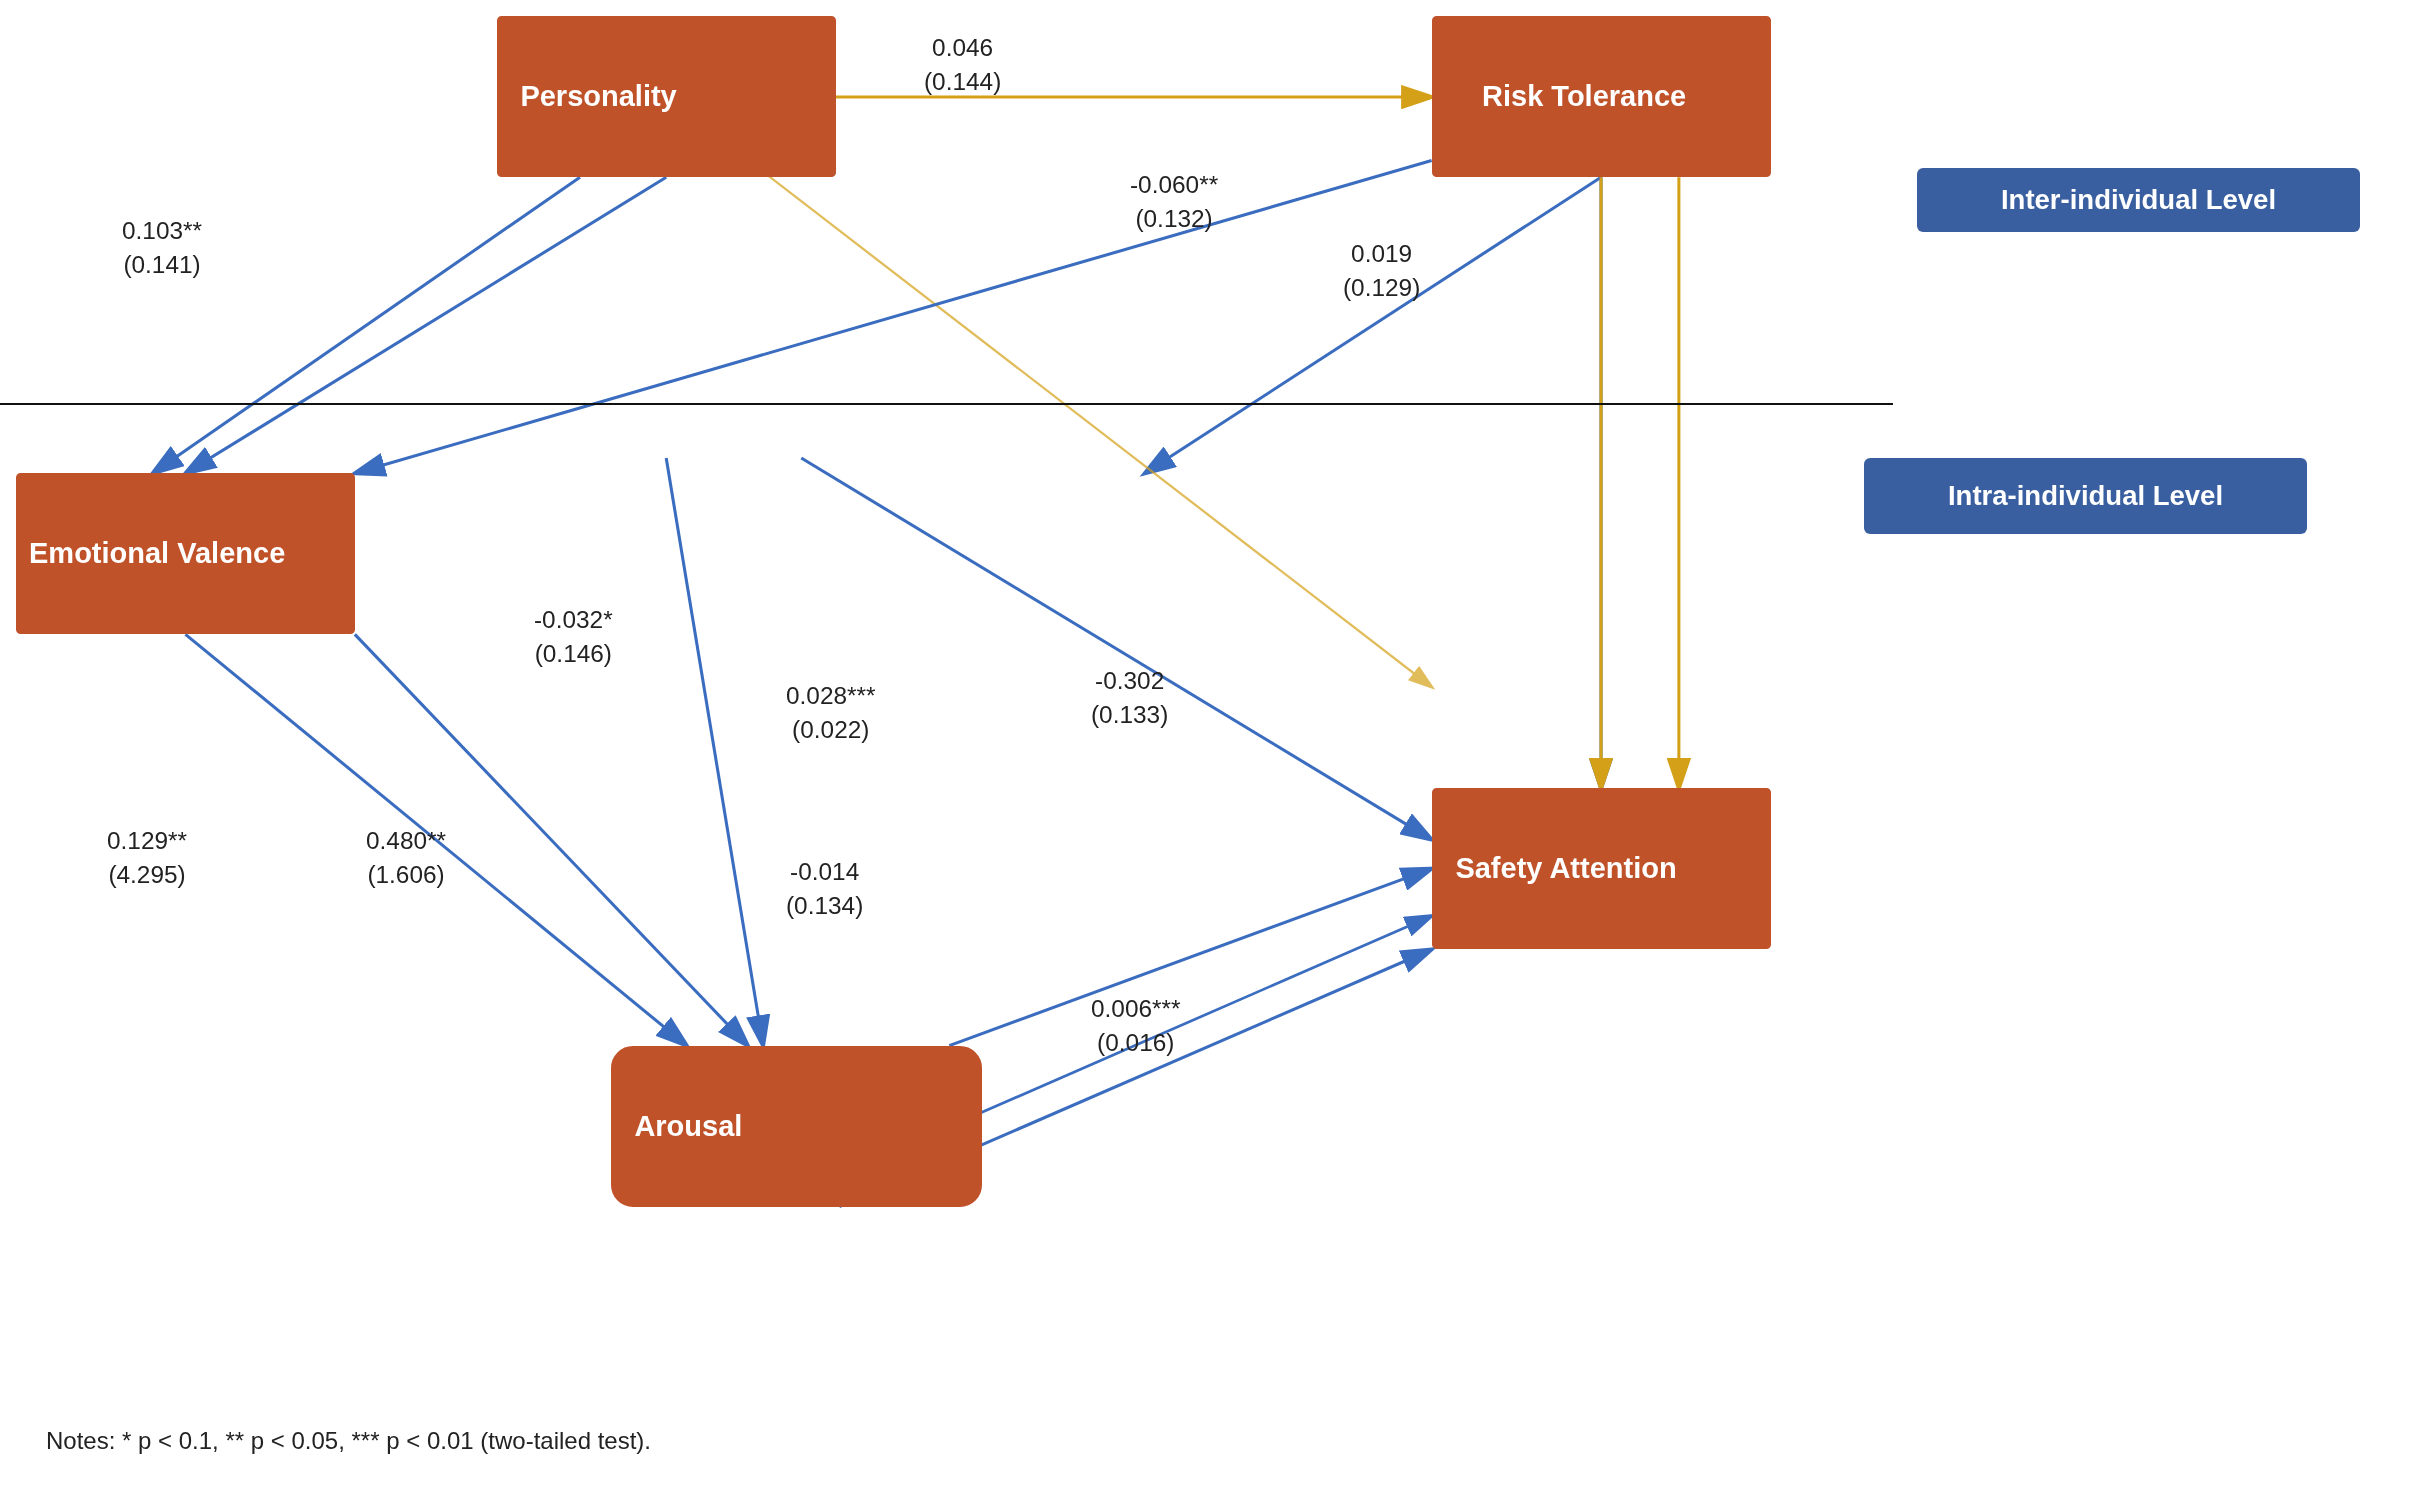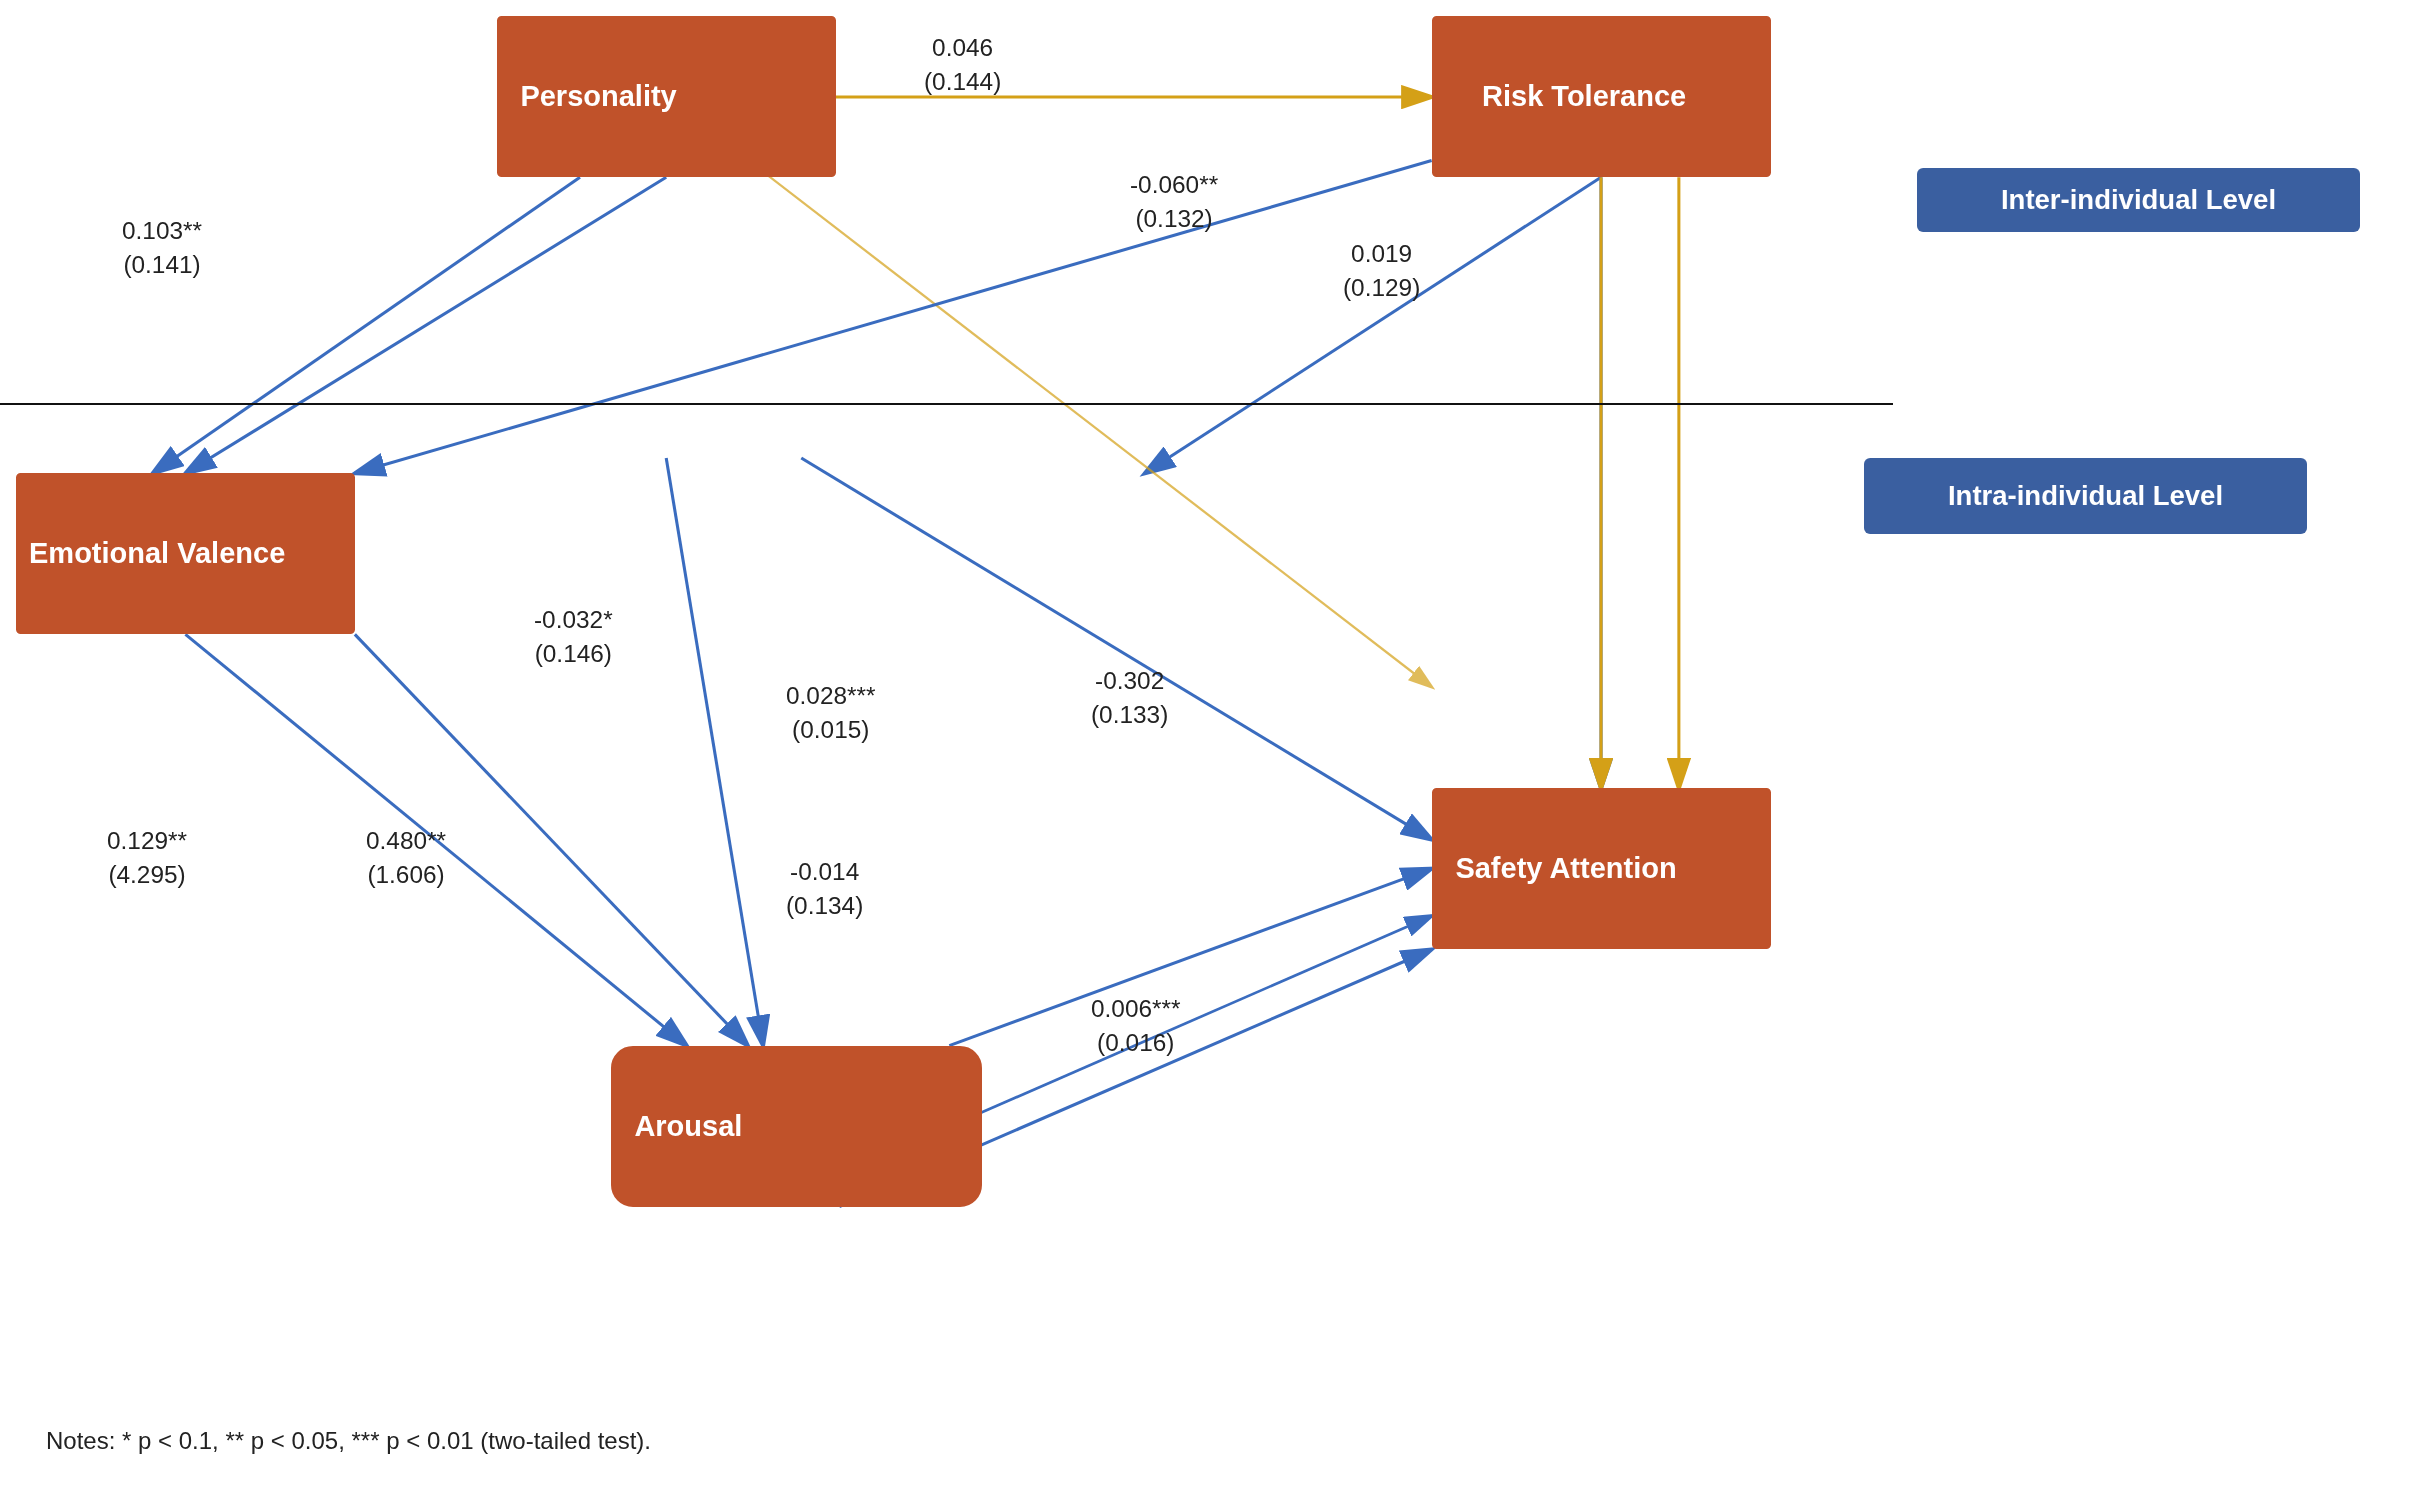--- a/index.html
+++ b/index.html
@@ -171,21 +171,21 @@
     <div>(0.146)</div>
   </div>
 
   <div class="edge-label" style="left:1091px; top:664px;">
     <div>-0.302</div>
     <div>(0.133)</div>
   </div>
 
   <div class="edge-label" style="left:786px; top:679px;">
     <div>0.028***</div>
-    <div>(0.015)</div>
+    <div>(0.022)</div>
   </div>
 
   <div class="edge-label" style="left:786px; top:855px;">
     <div>-0.014</div>
     <div>(0.134)</div>
   </div>
 
   <div class="edge-label" style="left:107px; top:824px;">
     <div>0.129**</div>
     <div>(4.295)</div>

